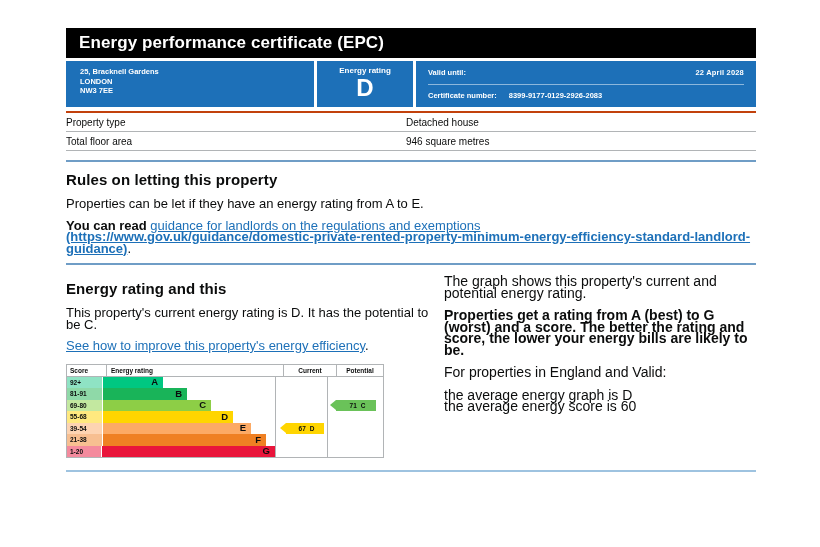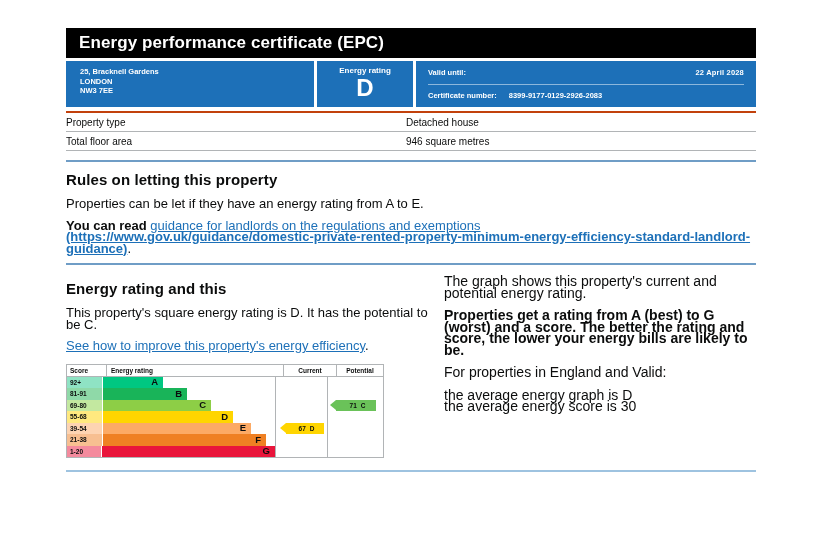--- a/index.html
+++ b/index.html
@@ -304,21 +304,21 @@
   <h2 class="sect">Rules on letting this property</h2>
   <p class="body">Properties can be let if they have an energy rating from A to E.</p>
   <p class="body"><span class="bold">You can read </span><a href="#" class="lnk">guidance for landlords on the regulations and exemptions</a><br><a href="#" class="url">(https://www.gov.uk/guidance/domestic-private-rented-property-minimum-energy-efficiency-standard-landlord-guidance)</a><span>.</span></p>
 
   <hr class="rule-blue">
 
   <div class="cols">
 
     <div class="col-left">
       <h2 class="sect">Energy rating and this</h2>
-      <p class="body">This property's square energy rating is D. It has the potential to be C.</p>
+      <p class="body">This property's current energy rating is D. It has the potential to be C.</p>
       <p class="body"><a href="#" class="lnk">See how to improve this property's energy efficiency</a><span>.</span></p>
 
       <div class="epc">
 
         <div class="epc-head">
           <div class="h-score">Score</div>
           <div class="h-rating">Energy rating</div>
           <div class="h-current">Current</div>
           <div class="h-pot">Potential</div>
         </div>
@@ -386,20 +386,20 @@
 
         </div>
       </div>
     </div>
 
     <div class="col-right">
       <p>The graph shows this property's current and potential energy rating.</p>
       <p class="bold">Properties get a rating from A (best) to G (worst) and a score. The better the rating and score, the lower your energy bills are likely to be.</p>
       <p>For properties in England and Valid:</p>
       <p class="tight">the average energy graph is D</p>
-      <p>the average energy score is 30</p>
+      <p>the average energy score is 60</p>
     </div>
 
   </div>
 
   <hr class="rule-blue-bottom">
 
 </div>
 
 </body></html>

